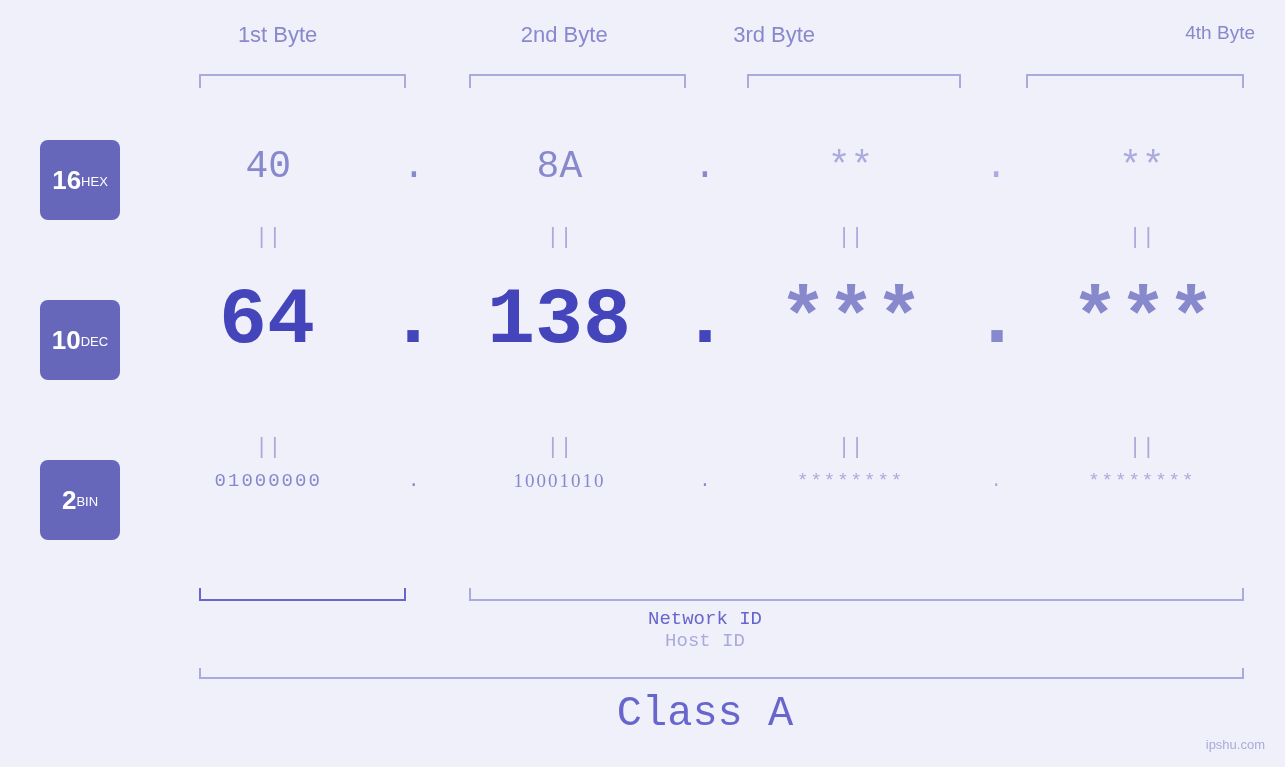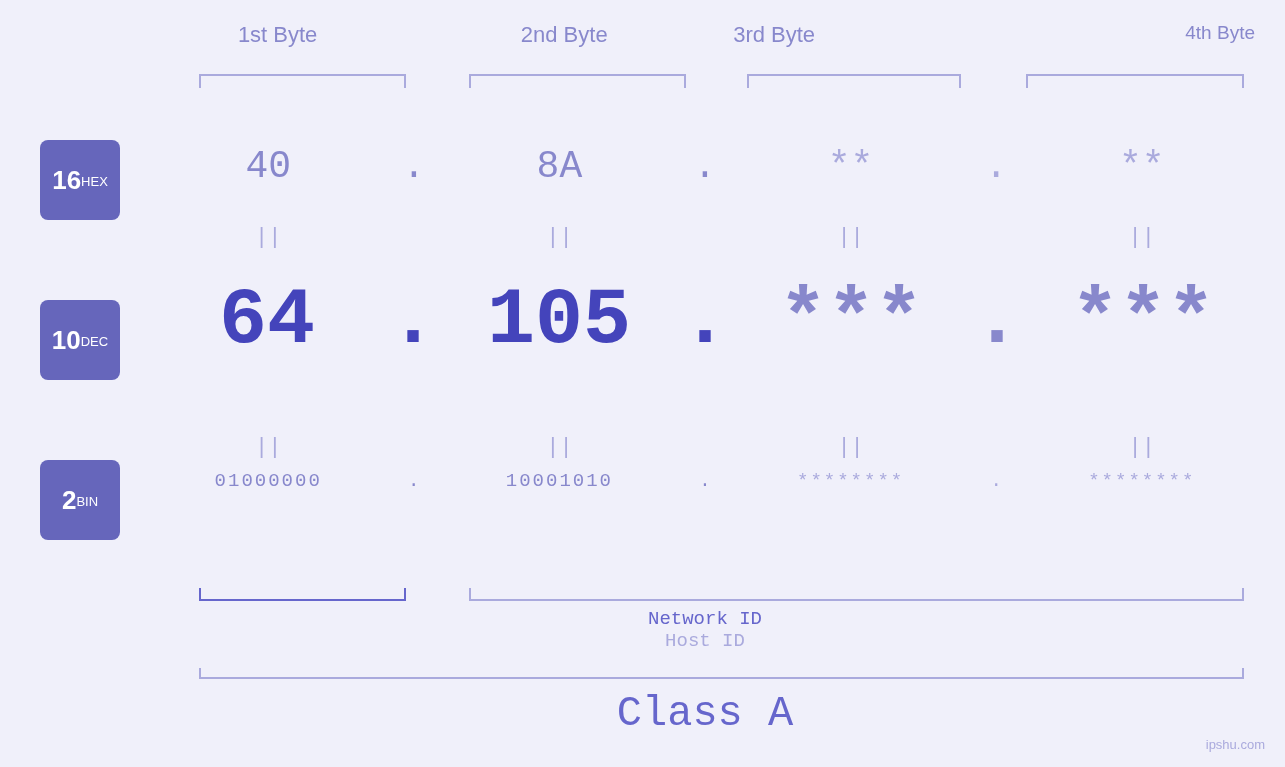--- a/index.html
+++ b/index.html
@@ -107,41 +107,41 @@
     <div style="width:275px; text-align:center; color:#aaaadd; font-size:22px;">||</div>
     <div style="width:50px;"></div>
     <div style="width:275px; text-align:center; color:#aaaadd; font-size:22px;">||</div>
     <div style="width:50px;"></div>
     <div style="width:275px; text-align:center; color:#aaaadd; font-size:22px;">||</div>
   </div>
 
   <div style="position:absolute; top:258px; left:145px; right:20px; display:flex; flex-direction:row; margin-top:17px;">
     <div style="width:275px; text-align:center; color:#4444bb; font-size:80px; font-weight:bold; font-family:'Courier New',monospace;">64</div>
     <div style="width:50px; text-align:center; color:#4444bb; font-size:80px; font-weight:bold;">.</div>
-    <div style="width:275px; text-align:center; color:#4444bb; font-size:80px; font-weight:bold; font-family:'Courier New',monospace;">105</div>
+    <div style="width:275px; text-align:center; color:#4444bb; font-size:80px; font-weight:bold; font-family:'Courier New',monospace;">138</div>
     <div style="width:50px; text-align:center; color:#4444bb; font-size:80px; font-weight:bold;">.</div>
     <div style="width:275px; text-align:center; color:#8888cc; font-size:80px; font-weight:bold; font-family:'Courier New',monospace;">***</div>
     <div style="width:50px; text-align:center; color:#8888cc; font-size:80px; font-weight:bold;">.</div>
     <div style="width:275px; text-align:center; color:#8888cc; font-size:80px; font-weight:bold; font-family:'Courier New',monospace;">***</div>
   </div>
 
   <div style="position:absolute; top:435px; left:145px; right:20px; display:flex; flex-direction:row; align-items:center;">
     <div style="width:275px; text-align:center; color:#aaaadd; font-size:22px;">||</div>
     <div style="width:50px;"></div>
     <div style="width:275px; text-align:center; color:#aaaadd; font-size:22px;">||</div>
     <div style="width:50px;"></div>
     <div style="width:275px; text-align:center; color:#aaaadd; font-size:22px;">||</div>
     <div style="width:50px;"></div>
     <div style="width:275px; text-align:center; color:#aaaadd; font-size:22px;">||</div>
   </div>
 
   <div style="position:absolute; top:470px; left:145px; right:20px; display:flex; flex-direction:row; align-items:flex-start;">
     <div style="width:275px; text-align:center; color:#8888cc; font-size:19px; font-family:'Courier New',monospace; letter-spacing:2px;">01000000</div>
     <div style="width:50px; text-align:center; color:#8888cc; font-size:19px;">.</div>
-    <div style="width:275px; text-align:center; color:#8888cc; font-size:19px; font-family:Liberation Mono, monospace; letter-spacing:2px;">10001010</div>
+    <div style="width:275px; text-align:center; color:#8888cc; font-size:19px; font-family:Liberation Serif, serif; letter-spacing:2px;">10001010</div>
     <div style="width:50px; text-align:center; color:#8888cc; font-size:19px;">.</div>
     <div style="width:275px; text-align:center; color:#aaaadd; font-size:19px; font-family:'Courier New',monospace; letter-spacing:2px;">********</div>
     <div style="width:50px; text-align:center; color:#aaaadd; font-size:19px;">.</div>
     <div style="width:275px; text-align:center; color:#aaaadd; font-size:19px; font-family:'Courier New',monospace; letter-spacing:2px;">********</div>
   </div>
 
   <div style="position:absolute; top:608px; left:145px; right:20px; display:flex; flex-direction:column; align-items:center;">
     <div style="width:275px; text-align:center; color:#6666cc; font-size:19px; font-family:'Courier New',monospace;">Network ID</div>
     <div style="width:50px;"></div>
     <div style="flex:1; text-align:center; color:#aaaadd; font-size:19px; font-family:'Courier New',monospace;">Host ID</div>

